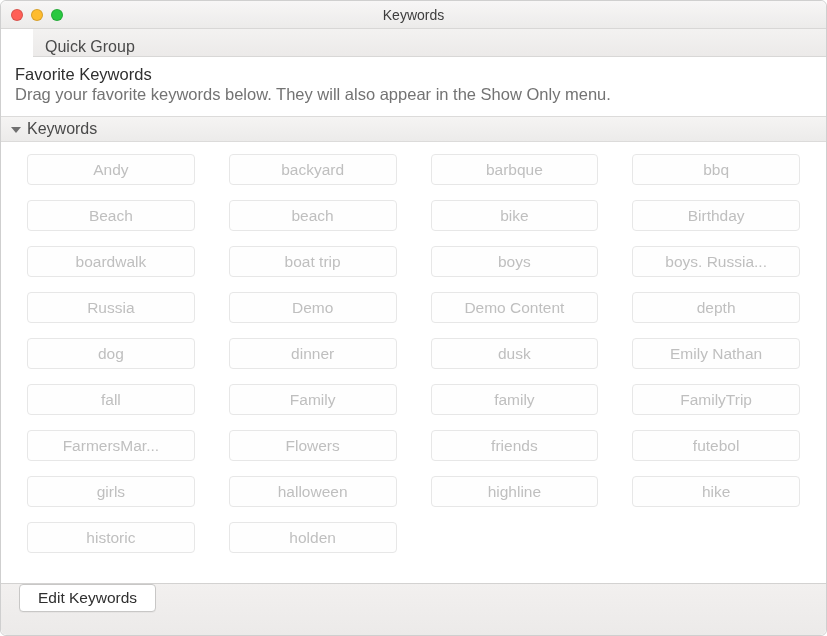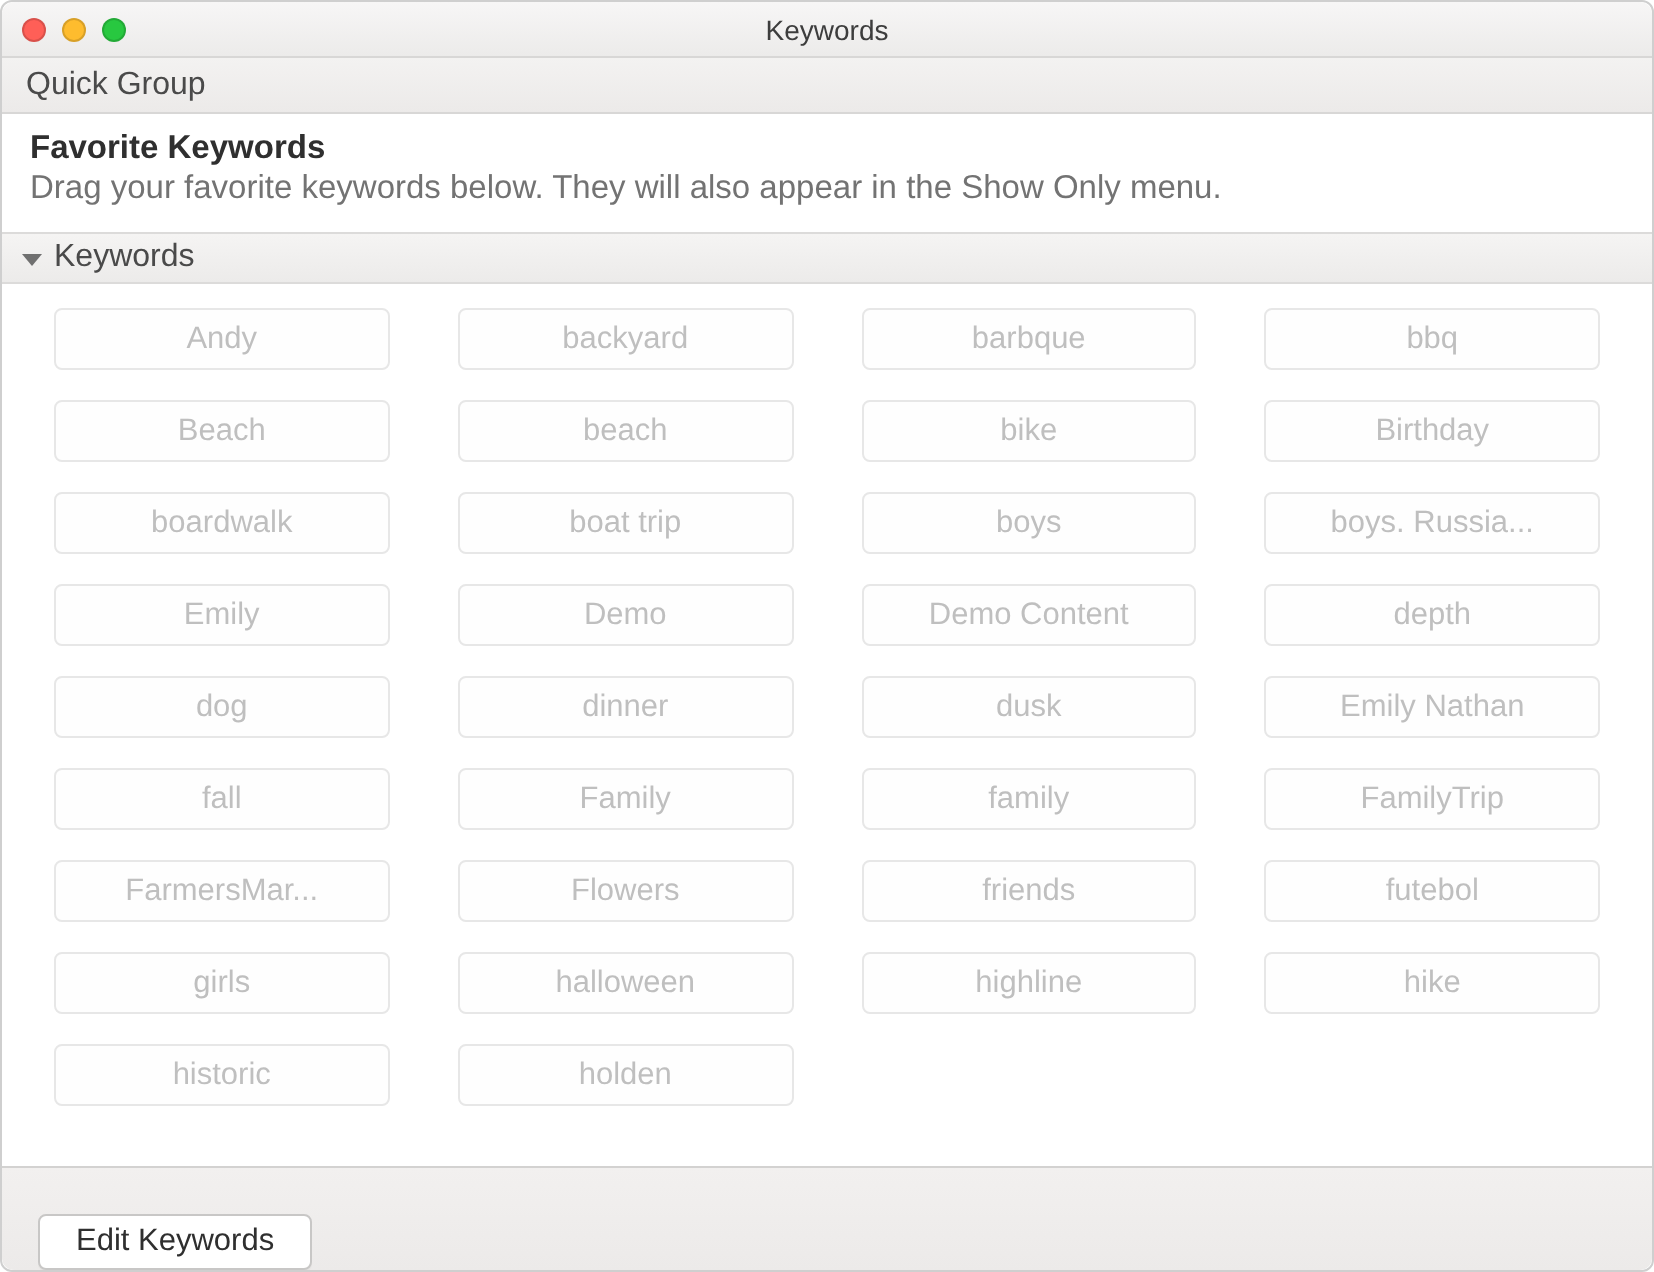--- a/index.html
+++ b/index.html
@@ -42,32 +42,33 @@
     text-align: center;
     font-size: 14px;
     color: #3d3d3d;
     pointer-events: none;
   }
   .quickgroup-bar {
     height: 28px;
     background: linear-gradient(#f3f2f1, #eceae9);
     border-bottom: 1px solid #d8d7d6;
     display: flex;
-    align-items: center;
+    align-items: flex-end;
     padding-left: 12px;
     font-size: 16px;
     color: #4a4a4a;
+    margin-left: 32px;
   }
   .favorites-section {
     padding: 8px 14px 12px 14px;
     border-bottom: 0;
   }
   .fav-title {
     font-size: 16.5px;
-    font-weight: 700;
+    font-weight: 400;
     color: #2f2f2f;
     margin-bottom: 1px;
   }
   .fav-desc {
     font-size: 16.5px;
     color: #737373;
   }
   .section-header {
     height: 26px;
     background: linear-gradient(#f5f4f3, #ecebea);
@@ -112,21 +113,21 @@
     overflow: hidden;
     text-overflow: ellipsis;
     padding: 0 0;
     cursor: default;
   }
   .footer {
     height: 52px;
     background: linear-gradient(#f2f0ef, #eceae9);
     border-top: 1px solid #d3d2d1;
     display: flex;
-    align-items: flex-end;
+    align-items: flex-start;
     padding-left: 18px;
     border-radius: 0 0 6px 6px;
   }
   .footer-button {
     height: 28px;
     padding: 0 18px;
     background: #fff;
     border: 1px solid #c8c7c6;
     border-radius: 4px;
     font-size: 15.5px;
@@ -195,21 +196,21 @@
       <div class="kw-chip">
         <span>boat trip</span>
       </div>
       <div class="kw-chip">
         <span>boys</span>
       </div>
       <div class="kw-chip">
         <span>boys. Russia...</span>
       </div>
       <div class="kw-chip">
-        <span>Emily</span>
+        <span>Russia</span>
       </div>
       <div class="kw-chip">
         <span>Demo</span>
       </div>
       <div class="kw-chip">
         <span>Demo Content</span>
       </div>
       <div class="kw-chip">
         <span>depth</span>
       </div>

